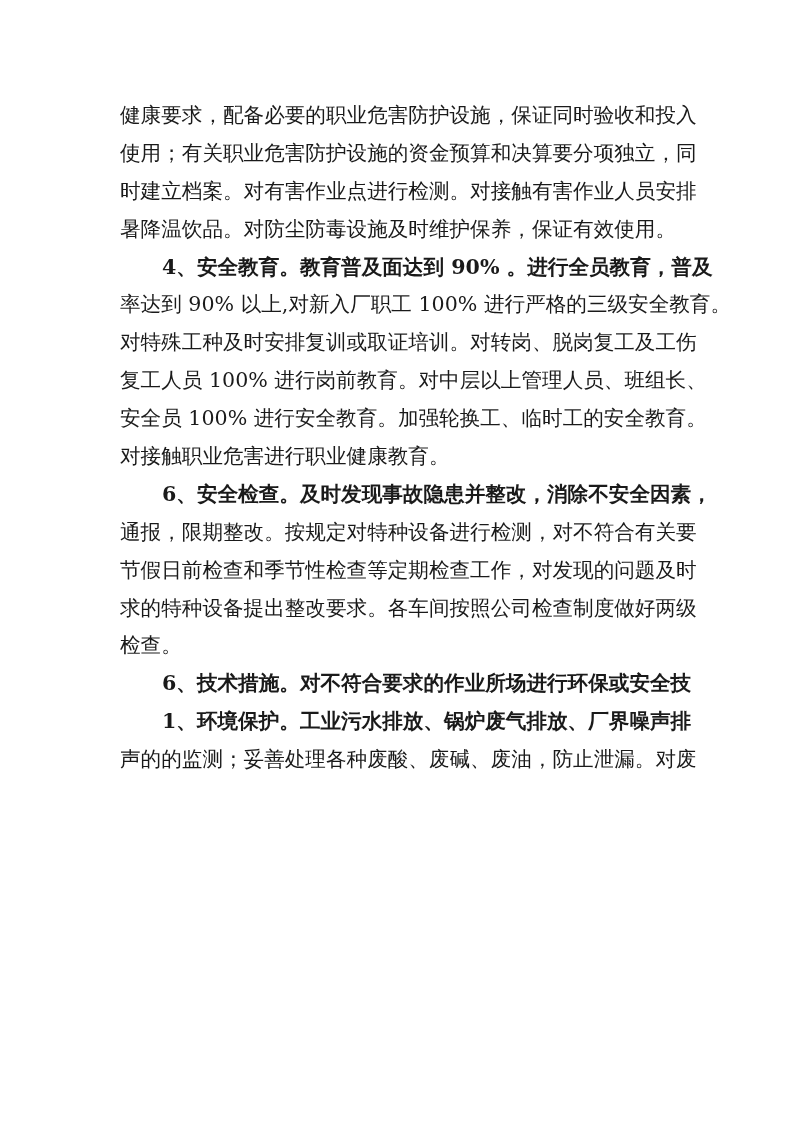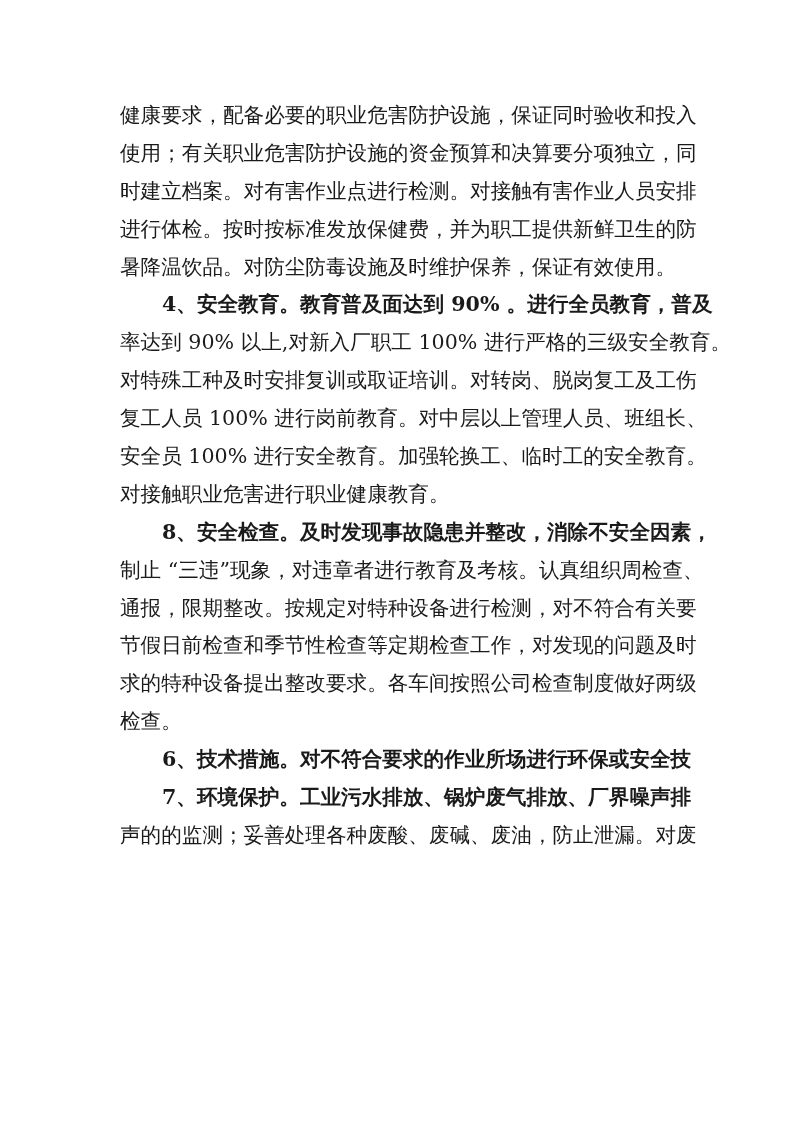--- a/index.html
+++ b/index.html
@@ -49,45 +49,43 @@
 </head>
 <body>
 
 <div class="page">
   <div class="text-block">
 
     <div>
       <span class="line">健康要求，配备必要的职业危害防护设施，保证同时验收和投入</span>
       <span class="line">使用；有关职业危害防护设施的资金预算和决算要分项独立，同</span>
       <span class="line">时建立档案。对有害作业点进行检测。对接触有害作业人员安排</span>
-      <span class="line">进行体检。按时按标准发放保健费，并为职工提供新鲜卫生的防</span>
       <span class="line last">暑降温饮品。对防尘防毒设施及时维护保养，保证有效使用。</span>
     </div>
 
     <div>
       <span class="line indent">4、安全教育。教育普及面达到 90% 。进行全员教育，普及</span>
       <span class="line">率达到 90% 以上,对新入厂职工 100% 进行严格的三级安全教育。</span>
       <span class="line">对特殊工种及时安排复训或取证培训。对转岗、脱岗复工及工伤</span>
       <span class="line">复工人员 100% 进行岗前教育。对中层以上管理人员、班组长、</span>
       <span class="line">安全员 100% 进行安全教育。加强轮换工、临时工的安全教育。</span>
       <span class="line last">对接触职业危害进行职业健康教育。</span>
     </div>
 
     <div>
-      <span class="line indent">8、安全检查。及时发现事故隐患并整改，消除不安全因素，</span>
-      <span class="line">制止 “三违”现象，对违章者进行教育及考核。认真组织周检查、</span>
+      <span class="line indent">6、安全检查。及时发现事故隐患并整改，消除不安全因素，</span>
       <span class="line">通报，限期整改。按规定对特种设备进行检测，对不符合有关要</span>
       <span class="line">节假日前检查和季节性检查等定期检查工作，对发现的问题及时</span>
       <span class="line">求的特种设备提出整改要求。各车间按照公司检查制度做好两级</span>
       <span class="line last">检查。</span>
     </div>
 
     <div>
       <span class="line indent">6、技术措施。对不符合要求的作业所场进行环保或安全技</span>
     </div>
 
     <div>
-      <span class="line indent">7、环境保护。工业污水排放、锅炉废气排放、厂界噪声排</span>
+      <span class="line indent">1、环境保护。工业污水排放、锅炉废气排放、厂界噪声排</span>
       <span class="line">声的的监测；妥善处理各种废酸、废碱、废油，防止泄漏。对废</span>
     </div>
 
   </div>
 </div>
 
 </body></html>

